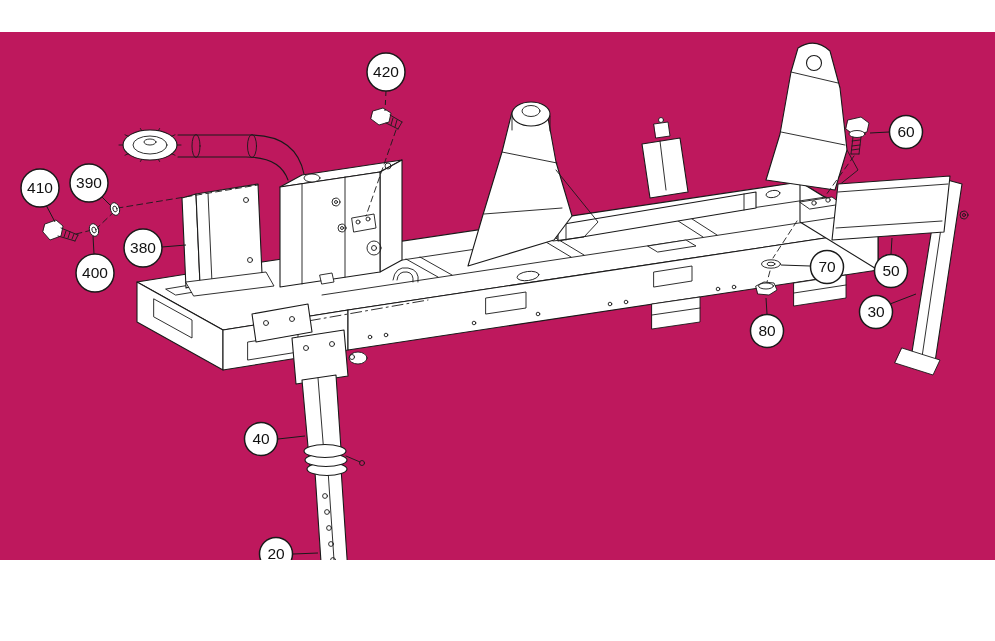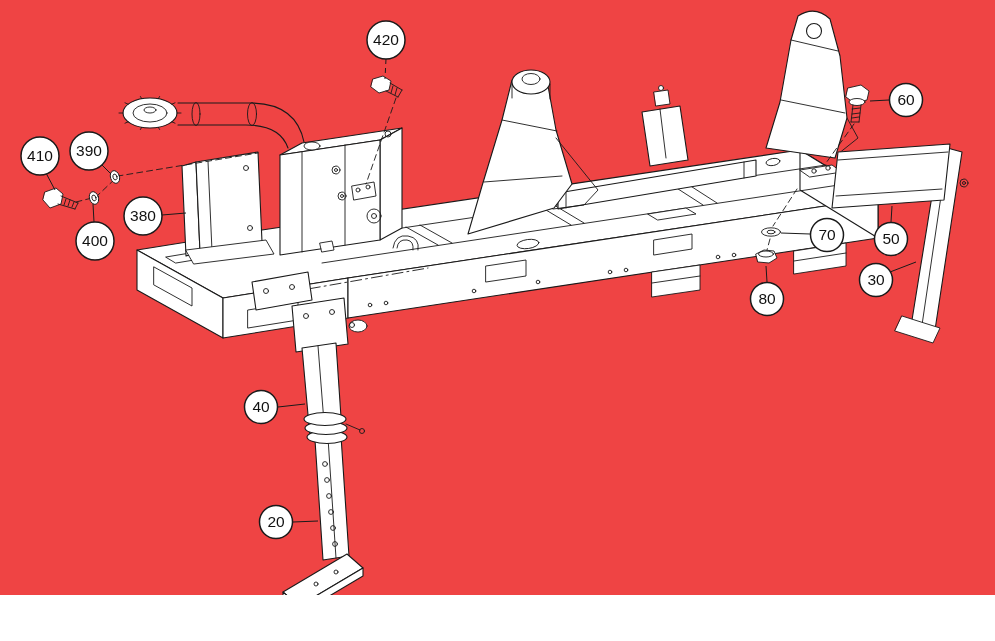--- a/index.html
+++ b/index.html
@@ -1,16 +1,16 @@
 <!DOCTYPE html>
 <html><head>
 <meta charset="utf-8">
 <style>
   html,body{margin:0;padding:0;background:#ffffff;}
-  .stage{position:relative;width:995px;height:595px;background:#ef4444;overflow:hidden;}
+  .stage{position:relative;width:995px;height:528px;background:#be185d;overflow:hidden;margin-top:32px;}
   svg{display:block;}
   .art{stroke:#1a1a1a;stroke-width:1.1;fill:none;stroke-linejoin:round;stroke-linecap:round;}
   .face{fill:#ffffff;}
   .thin{stroke-width:0.9;}
   .dash{stroke-dasharray:6 4;}
   .dashdot{stroke-dasharray:11 4 2 4;}
   .callout-circle{fill:#ffffff;stroke:#1a1a1a;stroke-width:1.5;}
   .callout-text{font-family:"Liberation Sans",sans-serif;font-size:15.5px;fill:#111111;text-anchor:middle;}
   .leader{stroke:#1a1a1a;stroke-width:1;}
 </style>

